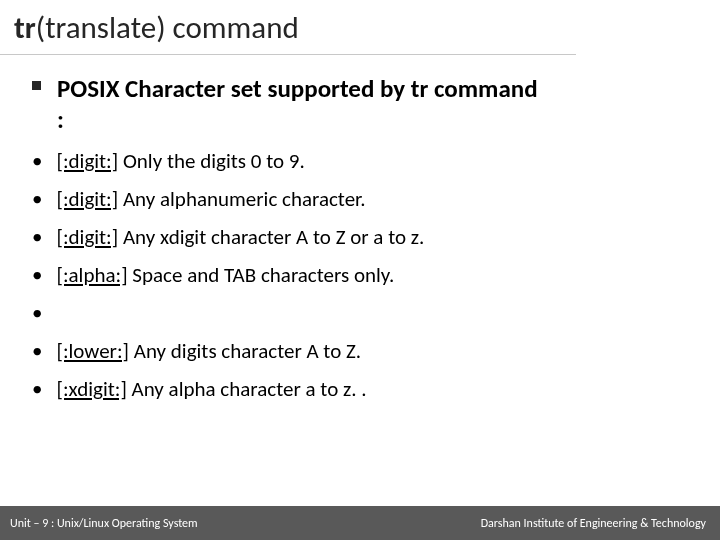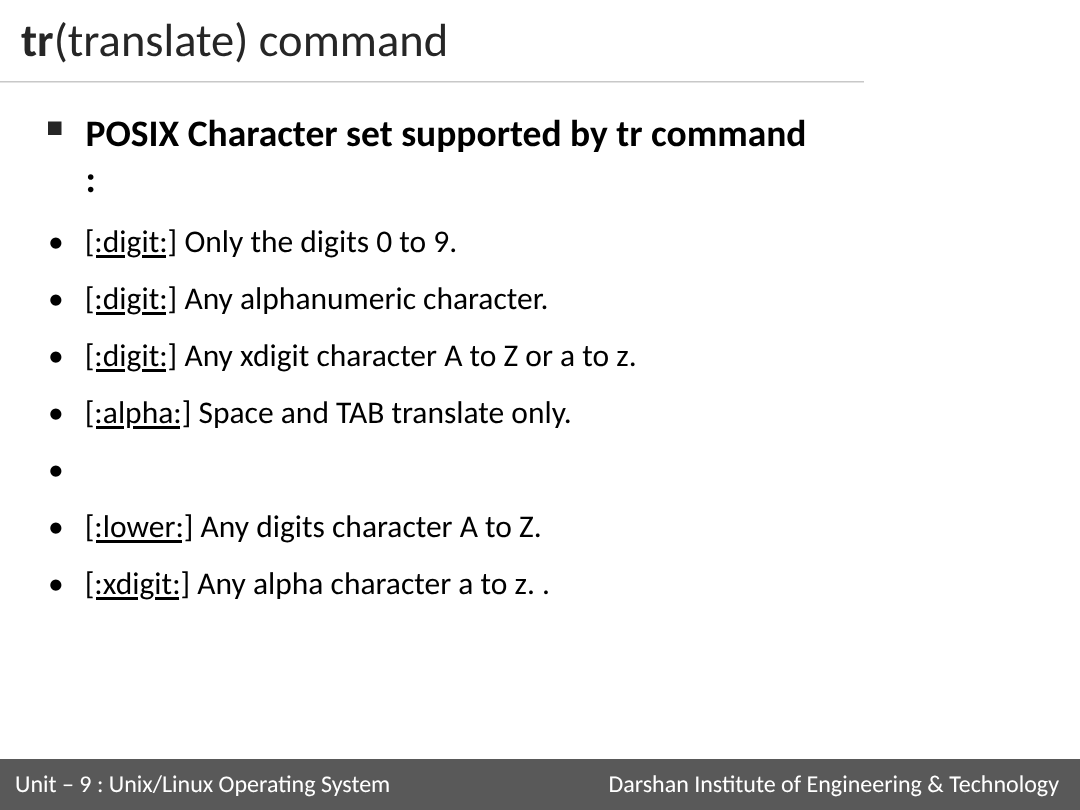--- a/index.html
+++ b/index.html
@@ -57,21 +57,21 @@
     left: 0;
     bottom: 0;
     width: 720px;
     height: 34px;
     background: #595959;
     color: #fff;
     display: flex;
     align-items: center;
     justify-content: space-between;
     padding: 0 14px 0 10px;
-    font-size: 16px;
+    font-size: 12px;
   }
 </style>
 </head>
 <body>
 <div class="slide">
 
   <div class="title">
     <span class="bold">tr</span><span>(translate) command</span>
   </div>
 
@@ -88,21 +88,21 @@
     <div class="line-sub">
       <span class="dot">•</span>
       <span class="sub-text"><span class="u">[:digit:]</span><span> Any alphanumeric character.</span></span>
     </div>
     <div class="line-sub">
       <span class="dot">•</span>
       <span class="sub-text"><span class="u">[:digit:]</span><span> Any xdigit character A to Z or a to z.</span></span>
     </div>
     <div class="line-sub">
       <span class="dot">•</span>
-      <span class="sub-text"><span class="u">[:alpha:]</span><span> Space and TAB translate only.</span></span>
+      <span class="sub-text"><span class="u">[:alpha:]</span><span> Space and TAB characters only.</span></span>
     </div>
     <div class="line-sub">
       <span class="dot">•</span>
     </div>
     <div class="line-sub">
       <span class="dot">•</span>
       <span class="sub-text"><span class="u">[:lower:]</span><span> Any digits character A to Z.</span></span>
     </div>
     <div class="line-sub">
       <span class="dot">•</span>

